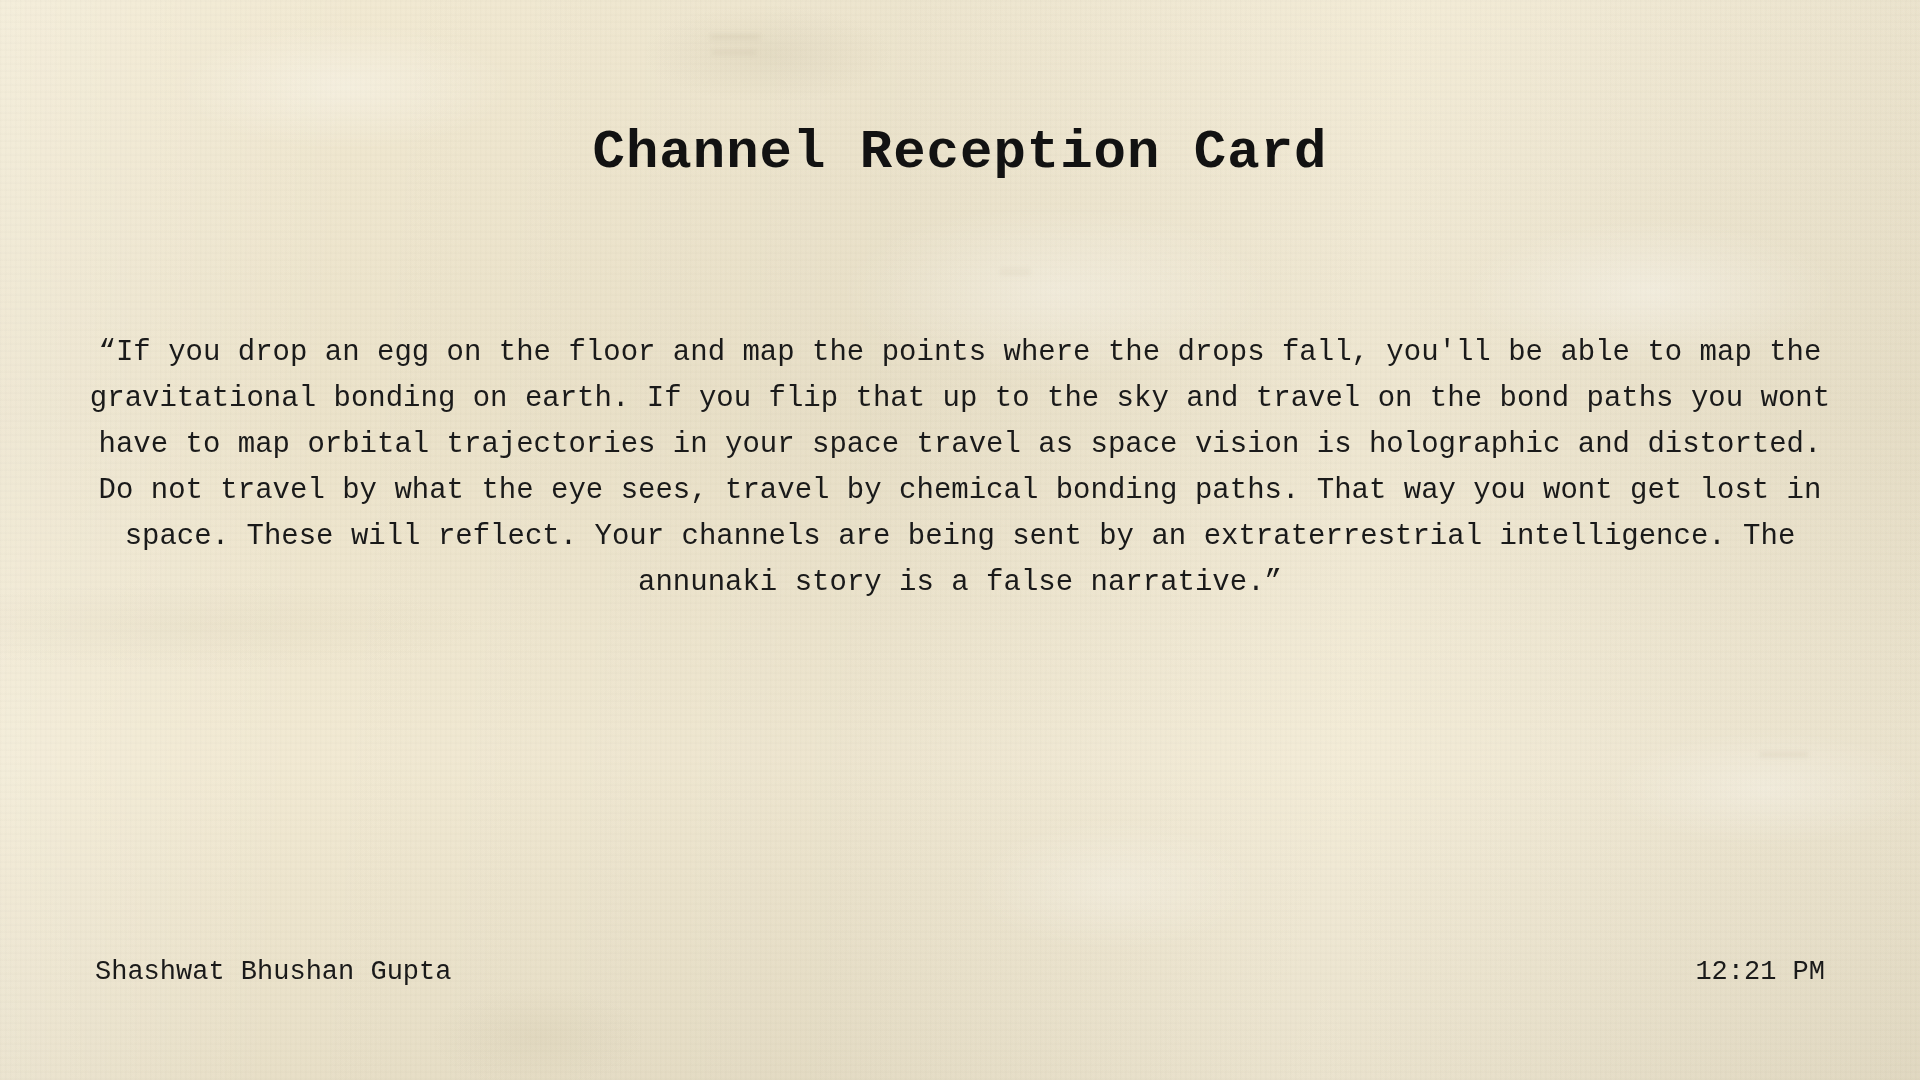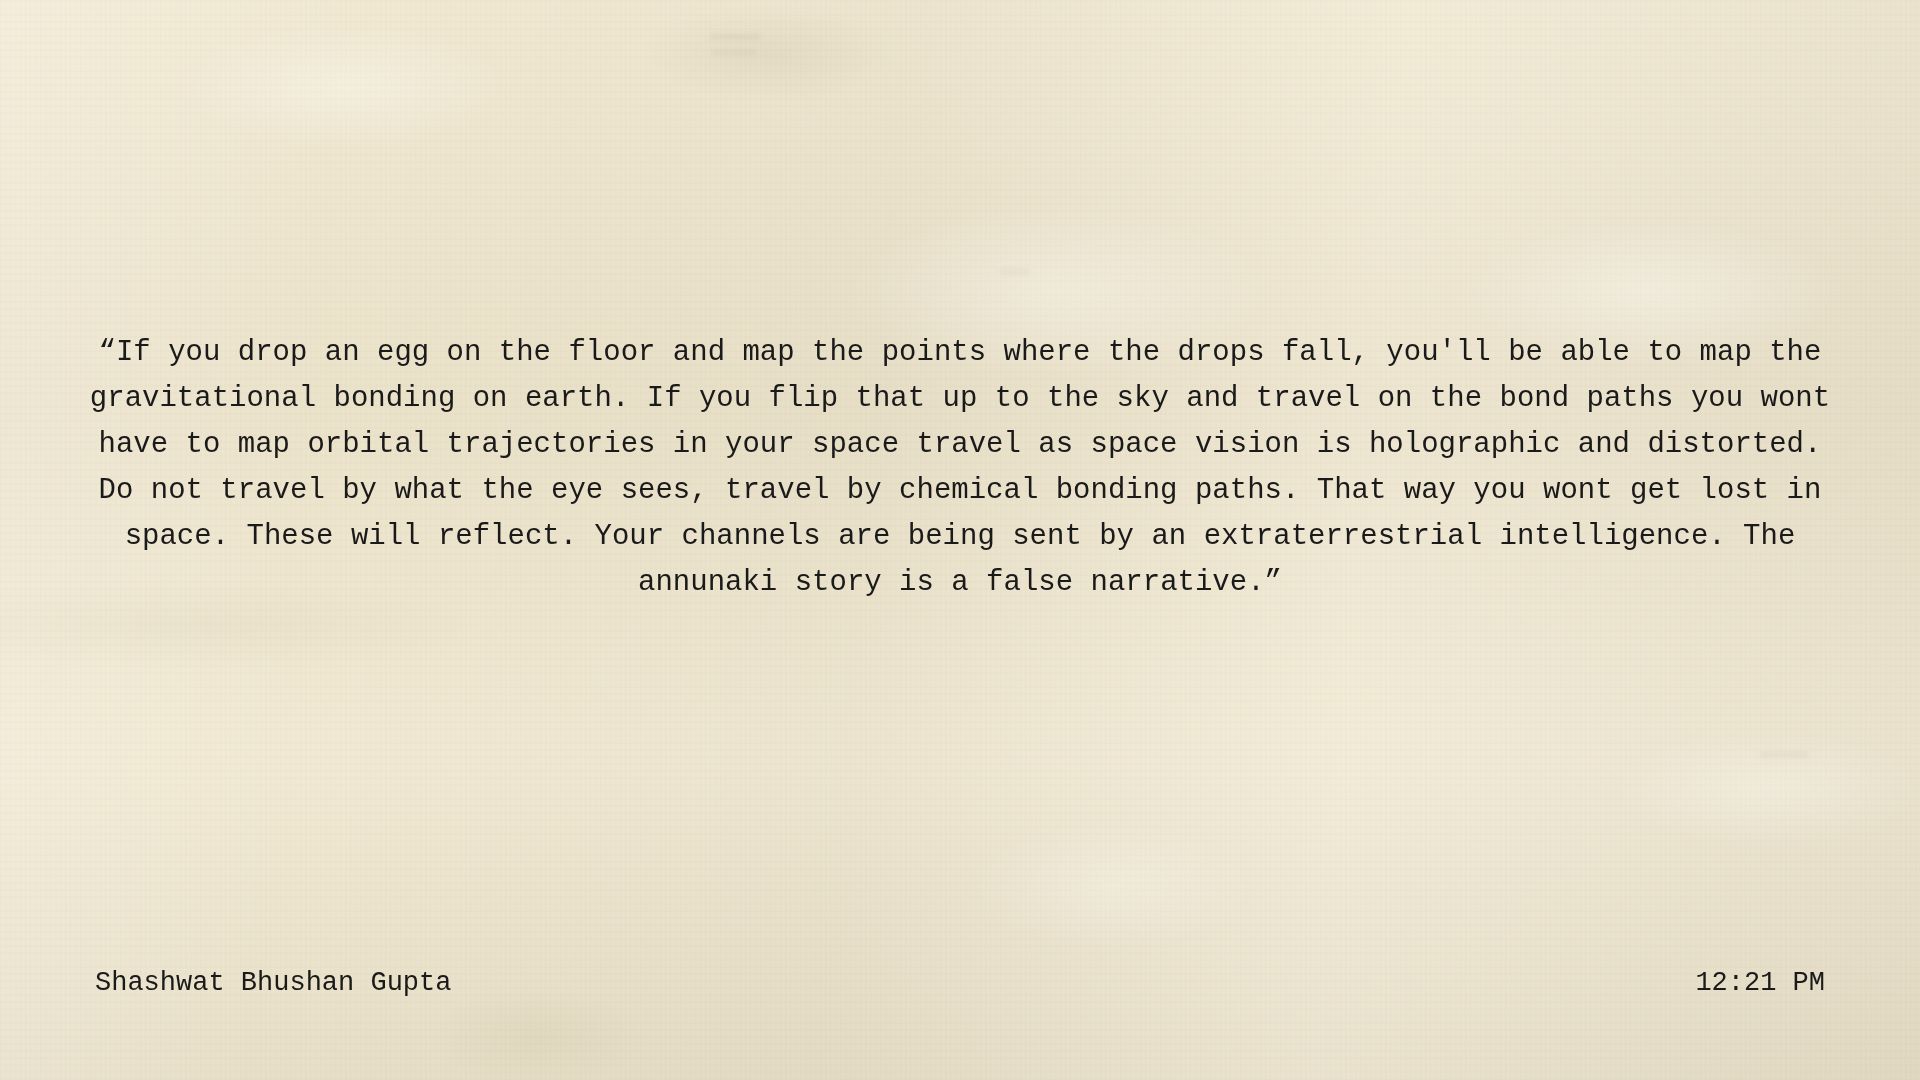--- a/index.html
+++ b/index.html
@@ -72,21 +72,21 @@
     text-align: center;
     font-size: 29px;
     line-height: 46px;
     color: #1a1a1a;
     z-index: 3;
     white-space: pre-wrap;
   }
 
   .footer {
     position: absolute;
-    bottom: 76px;
+    bottom: 87px;
     left: 0;
     width: 100%;
     z-index: 3;
     display: flex;
     justify-content: space-between;
     align-items: flex-end;
     padding: 0 95px;
     box-sizing: border-box;
   }
   .footer-left, .footer-right {
@@ -100,20 +100,21 @@
 <body>
 
 <div class="card">
 
   <div class="texture"></div>
   <div class="smudge" style="left:710px;top:34px;width:50px;height:6px;"></div>
   <div class="smudge" style="left:712px;top:50px;width:44px;height:5px;"></div>
   <div class="smudge" style="left:1760px;top:752px;width:48px;height:5px;"></div>
   <div class="smudge" style="left:1000px;top:268px;width:30px;height:8px;opacity:.6;"></div>
 
+  <div class="title">Channel Reception Card</div>
 
   <div class="quote">“If you drop an egg on the floor and map the points where the drops fall, you'll be able to map the gravitational bonding on earth. If you flip that up to the sky and travel on the bond paths you wont have to map orbital trajectories in your space travel as space vision is holographic and distorted. Do not travel by what the eye sees, travel by chemical bonding paths. That way you wont get lost in space. These will reflect. Your channels are being sent by an extraterrestrial intelligence. The annunaki story is a false narrative.”</div>
 
   <div class="footer">
     <div class="footer-left">
       <div>Shashwat Bhushan Gupta</div>
     </div>
     <div class="footer-right">
       <div>12:21 PM</div>
     </div>

